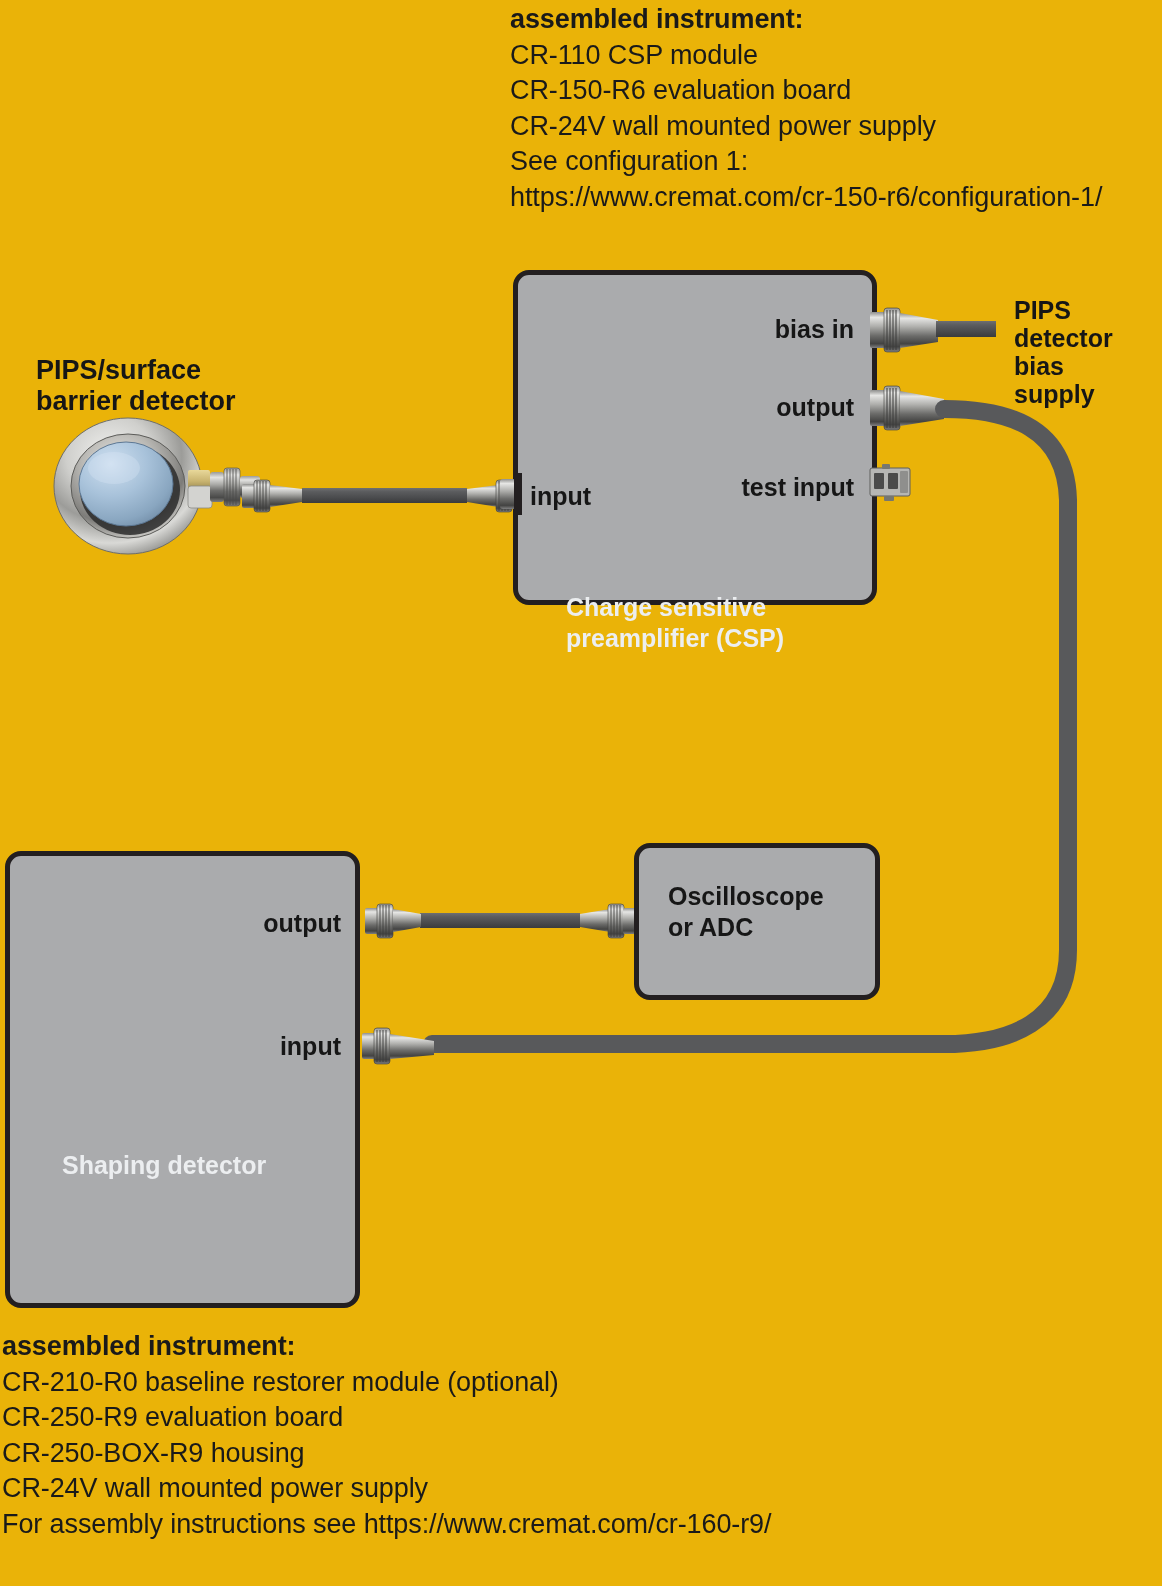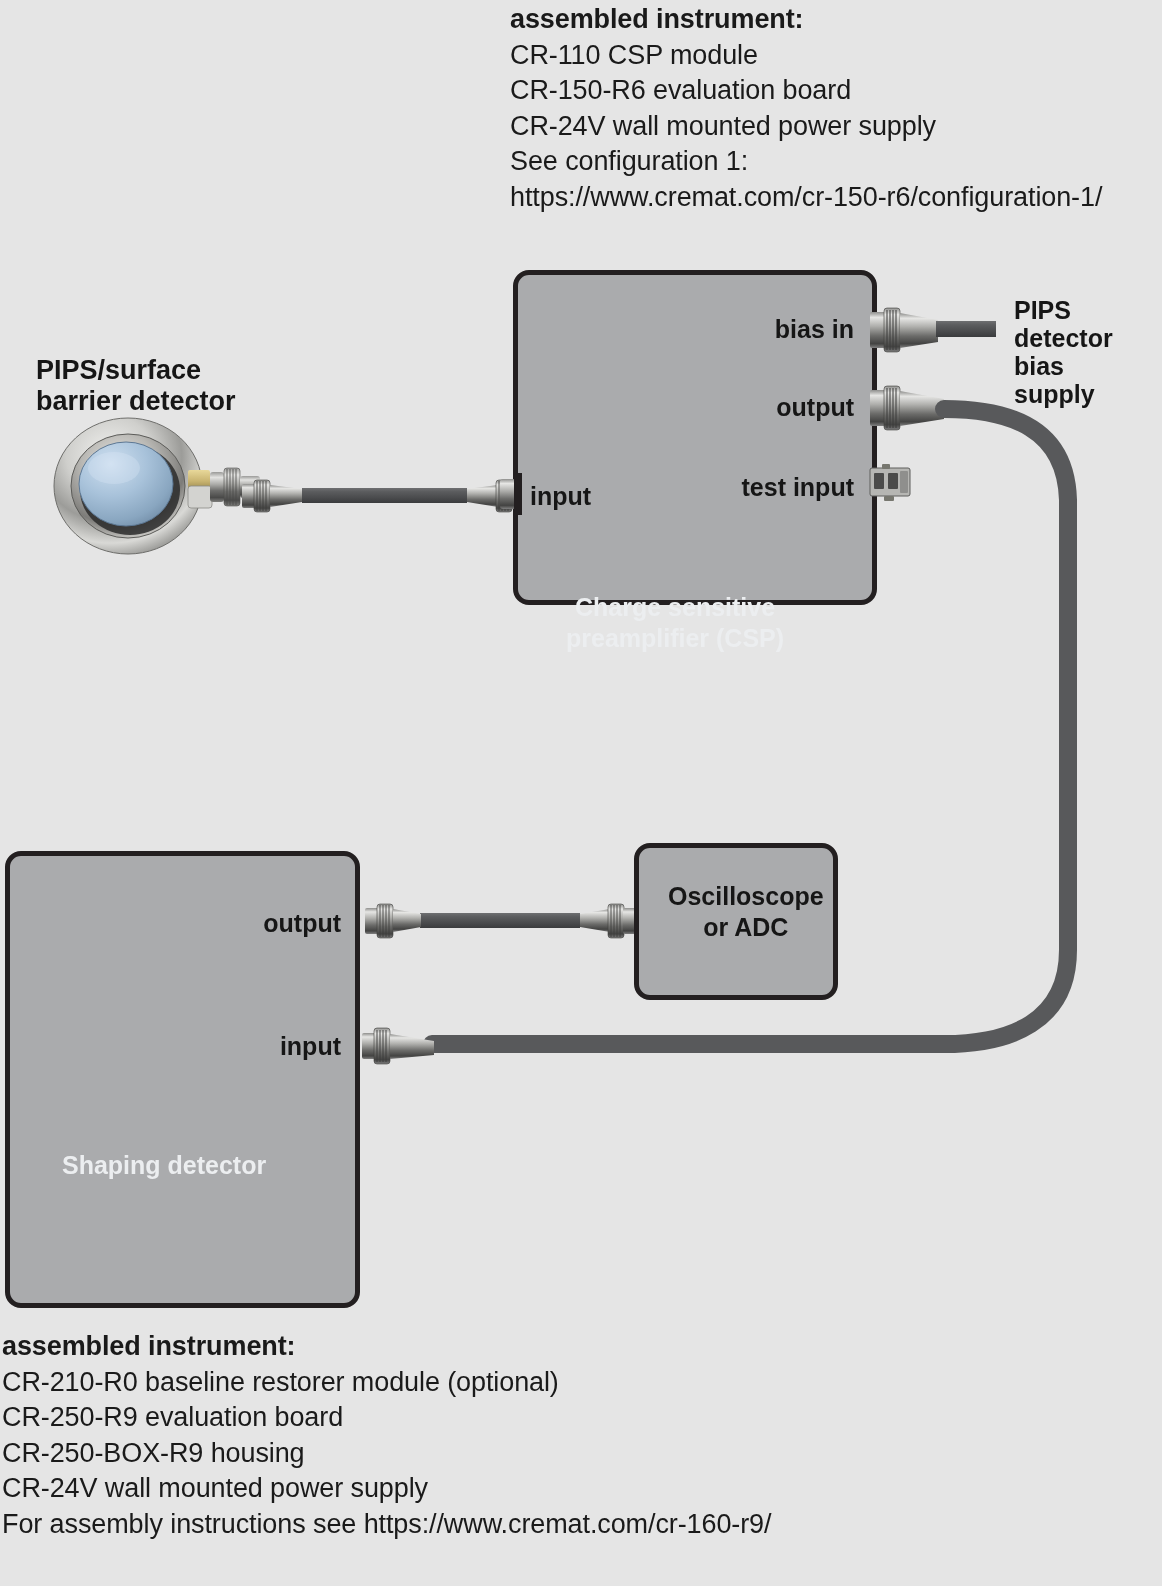--- a/index.html
+++ b/index.html
@@ -8,21 +8,21 @@
     background: #ffffff;
   }
   body {
     font-family: "Liberation Sans", sans-serif;
     color: #161616;
   }
   #canvas {
     position: relative;
     width: 1162px;
     height: 1586px;
-    background: #e5e5e5;
+    background: #eab308;
     overflow: hidden;
   }
   .abs { position: absolute; }
 
   
   .textblock {
     font-size: 27px;
     line-height: 35.5px;
     color: #1a1a1a;
     white-space: nowrap;
@@ -37,21 +37,20 @@
     border: 5px solid #231f20;
     border-radius: 16px;
   }
   .box-label {
     position: absolute;
     color: #eceef0;
     font-weight: bold;
     font-size: 25px;
     line-height: 31px;
     white-space: nowrap;
-    text-align: center;
   }
   .box-label.dark { color: #161616; }
 
   .port-label {
     position: absolute;
     font-weight: bold;
     font-size: 25px;
     color: #161616;
     white-space: nowrap;
   }
@@ -303,21 +302,21 @@
     <rect x="12" y="6" width="16" height="36" rx="3" fill="url(#bncBody)" stroke="#3f3f3e" stroke-width="0.6"></rect>
     <g stroke="#3c3c3b" stroke-width="1.1" opacity="0.85">
       <line x1="15" y1="8" x2="15" y2="40"></line>
         <line x1="18" y1="8" x2="18" y2="40"></line>
       <line x1="21" y1="8" x2="21" y2="40"></line>
         <line x1="24" y1="8" x2="24" y2="40"></line>
     </g>
     <path d="M28 12 L72 19 L72 33 L28 37 Z" fill="url(#bncBody)"></path>
   </svg>
 
-  <div class="box abs" style="left:634px; top:843px; width:204px; height:157px;">
+  <div class="box abs" style="left:634px; top:843px; width:246px; height:157px;">
     <div class="box-label dark" style="left:29px; top:33px;">
       <div>Oscilloscope</div>
       <div>or ADC</div>
     </div>
   </div>
 
   <div class="abs textblock" style="left:2px; top:1329px;">
     <div class="hdr">assembled instrument:</div>
     <div>CR-210-R0 baseline restorer module (optional)</div>
     <div>CR-250-R9 evaluation board</div>

